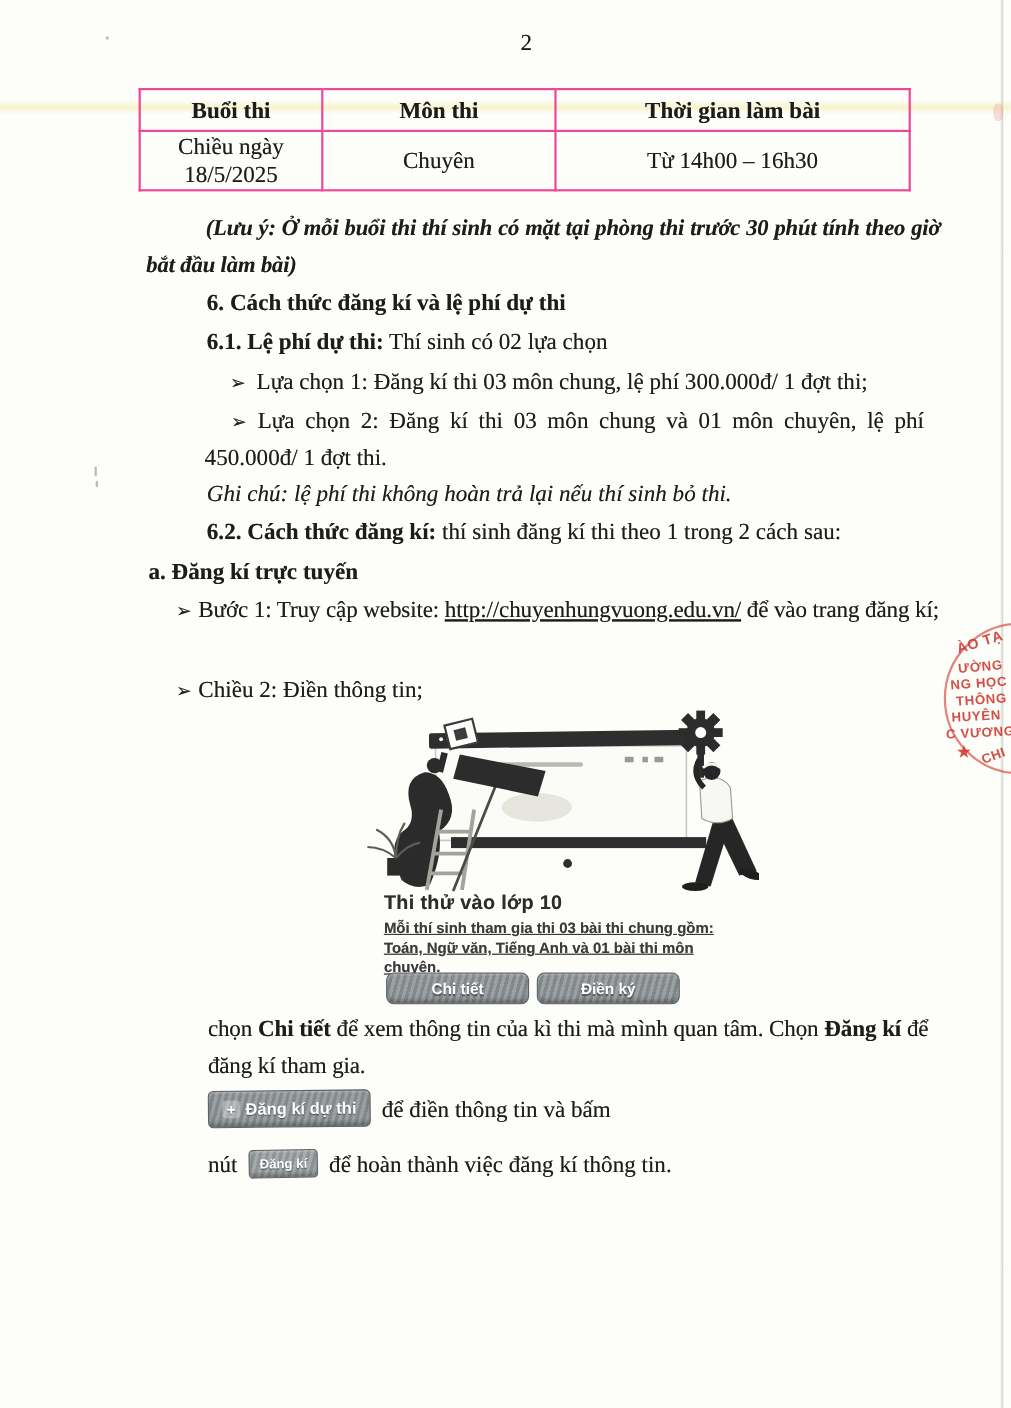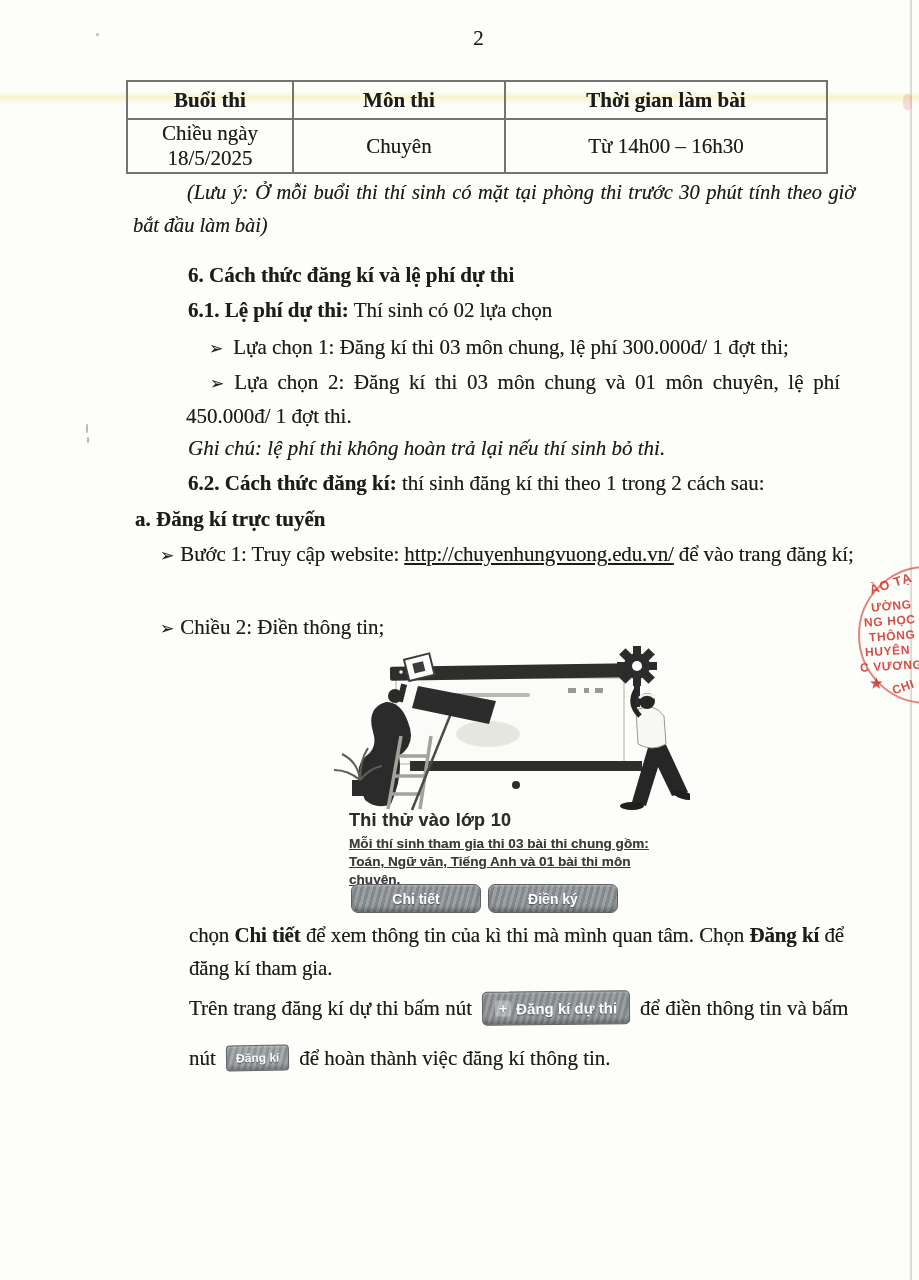--- a/index.html
+++ b/index.html
@@ -25,21 +25,21 @@
   #yellow-band{top:91px;left:0;width:919px;height:13px;
     background:linear-gradient(to bottom, rgba(248,244,205,0), rgba(243,236,170,.55) 50%, rgba(248,244,205,0));}
   #edge-line{top:0;left:909px;width:3px;height:1280px;
     background:linear-gradient(to right, rgba(0,0,0,0), rgba(150,150,140,.45));}
   #pink-smudge{top:94px;left:903px;width:9px;height:16px;background:rgba(235,140,140,.28);border-radius:40%;}
   .speck{background:rgba(120,120,115,.5);border-radius:50%;}
 
   
   #exam-table{top:80px;left:126px;border-collapse:collapse;}
   #exam-table th,#exam-table td{
-    border:2px solid #737373;text-align:center;vertical-align:middle;
+    border:2px solid #ec4899;text-align:center;vertical-align:middle;
     font-size:21px;line-height:25px;padding:0 6px;text-shadow:0 0 .5px rgba(30,30,30,.55);}
   #exam-table th{font-weight:bold;height:36px;}
   #exam-table td{height:52px;}
   .col1{width:152px;} .col2{width:198px;} .col3{width:308px;}
 
   
   .scan-btn{
     display:inline-flex;align-items:center;justify-content:center;
     color:#fff;font-family:"Liberation Sans", sans-serif;font-weight:bold;
     background-color:#8e9496;
@@ -94,21 +94,21 @@
     <th class="col3">Thời gian làm bài</th>
   </tr>
   <tr>
     <td>Chiều ngày 18/5/2025</td>
     <td>Chuyên</td>
     <td>Từ 14h00 – 16h30</td>
   </tr>
 </tbody>
   </table>
 
-<div class="abs txt italic justify" style="top:176px;left:133px;width:722px;text-indent:54px;font-size:20.5px;letter-spacing:-.1px;">(Lưu ý: Ở mỗi buổi thi thí sinh có mặt tại phòng thi trước 30 phút tính theo giờ bắt đầu làm bài)</div>
+<div class="abs txt italic justify" style="top:192px;left:133px;width:722px;text-indent:54px;font-size:20.5px;letter-spacing:-.1px;font-weight:bold;">(Lưu ý: Ở mỗi buổi thi thí sinh có mặt tại phòng thi trước 30 phút tính theo giờ bắt đầu làm bài)</div>
 
 <div class="abs txt bold nowrap" style="top:259px;left:188px;">6. Cách thức đăng kí và lệ phí dự thi</div>
 
 <div class="abs txt nowrap" style="top:294px;left:188px;text-align:center;">
   <span class="bold">6.1. Lệ phí dự thi:</span><span> Thí sinh có 02 lựa chọn</span>
 </div>
 
 <div class="abs txt nowrap" style="top:331px;left:209px;">
   <span class="arrow">➢</span><span>Lựa chọn 1: Đăng kí thi 03 môn chung, lệ phí 300.000đ/ 1 đợt thi;</span>
 </div>
@@ -211,21 +211,20 @@
 <div class="abs" id="card-buttons">
   <div class="scan-btn">Chi tiết</div>
   <div class="scan-btn">Điền ký</div>
 </div>
 
 <div class="abs txt justify" style="top:919px;left:189px;width:655px;letter-spacing:-.15px;">
   <span>chọn </span><span class="bold">Chi tiết</span><span> để xem thông tin của kì thi mà mình quan tâm. Chọn </span><span class="bold">Đăng kí</span><span> để đăng kí tham gia.</span>
 </div>
 
 <div class="abs txt btn-line" style="top:986px;left:189px;height:44px;">
-  <span>Trên trang đăng kí dự thi bấm nút</span>
   <span class="scan-btn" id="register-big-button">
       <span class="plus">+</span>
       <span>Đăng kí dự thi</span>
     </span>
   <span>để điền thông tin và bấm</span>
 </div>
 
 <div class="abs txt btn-line" style="top:1040px;left:189px;height:36px;">
   <span>nút</span>
   <span class="scan-btn" id="register-small-button">Đăng kí</span>

